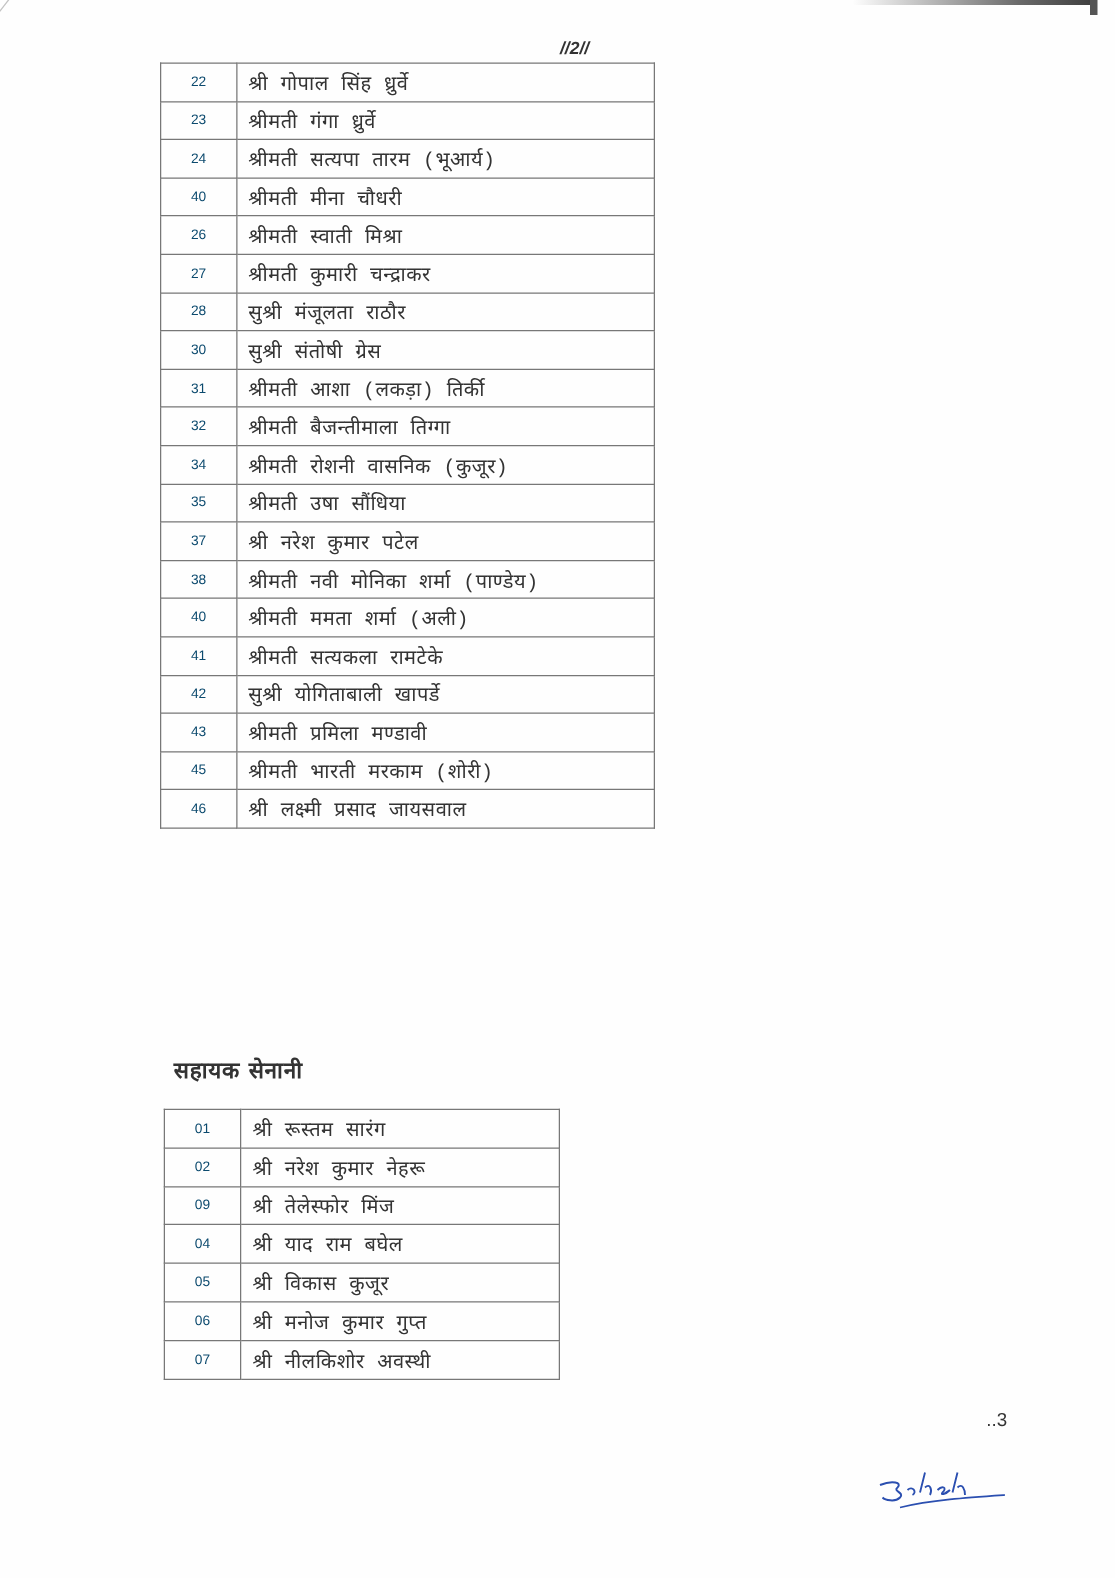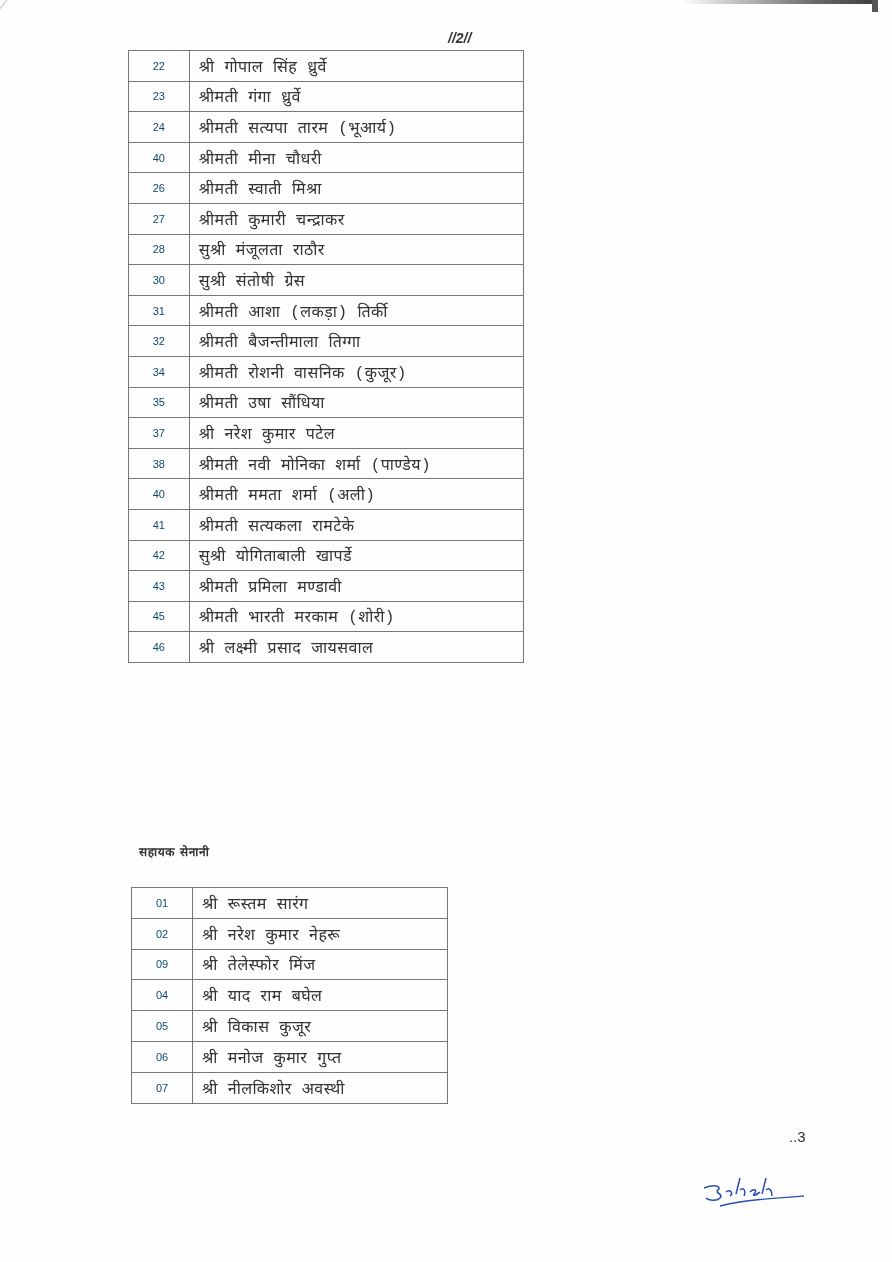--- a/index.html
+++ b/index.html
@@ -52,21 +52,21 @@
   table.list td.name {
     padding-left: 9px; color: #333; letter-spacing: .4px; font-family: Liberation Mono, monospace;
   }
   #table-main { left: 128px; top: 50px; width: 396px; }
   #table-main td.name { width: 326px; }
   #table-asst { left: 131px; top: 887px; width: 317px; }
   #table-asst td { height: 29.8px; }
   #table-asst td.name { width: 245px; }
   .section-heading {
     position: absolute; left: 139px; top: 843px;
-    font-size: 12px; font-weight: bold; color: #333; letter-spacing: .6px;
+    font-size: 18px; font-weight: bold; color: #333; letter-spacing: .6px;
   }
   .continued {
     position: absolute; left: 789px; top: 1128px;
     font-family: "Liberation Sans", sans-serif; font-size: 15px; color: #333;
   }
   .signature {
     position: absolute; left: 700px; top: 1170px;
     width: 110px; height: 40px;
   }
 </style>

